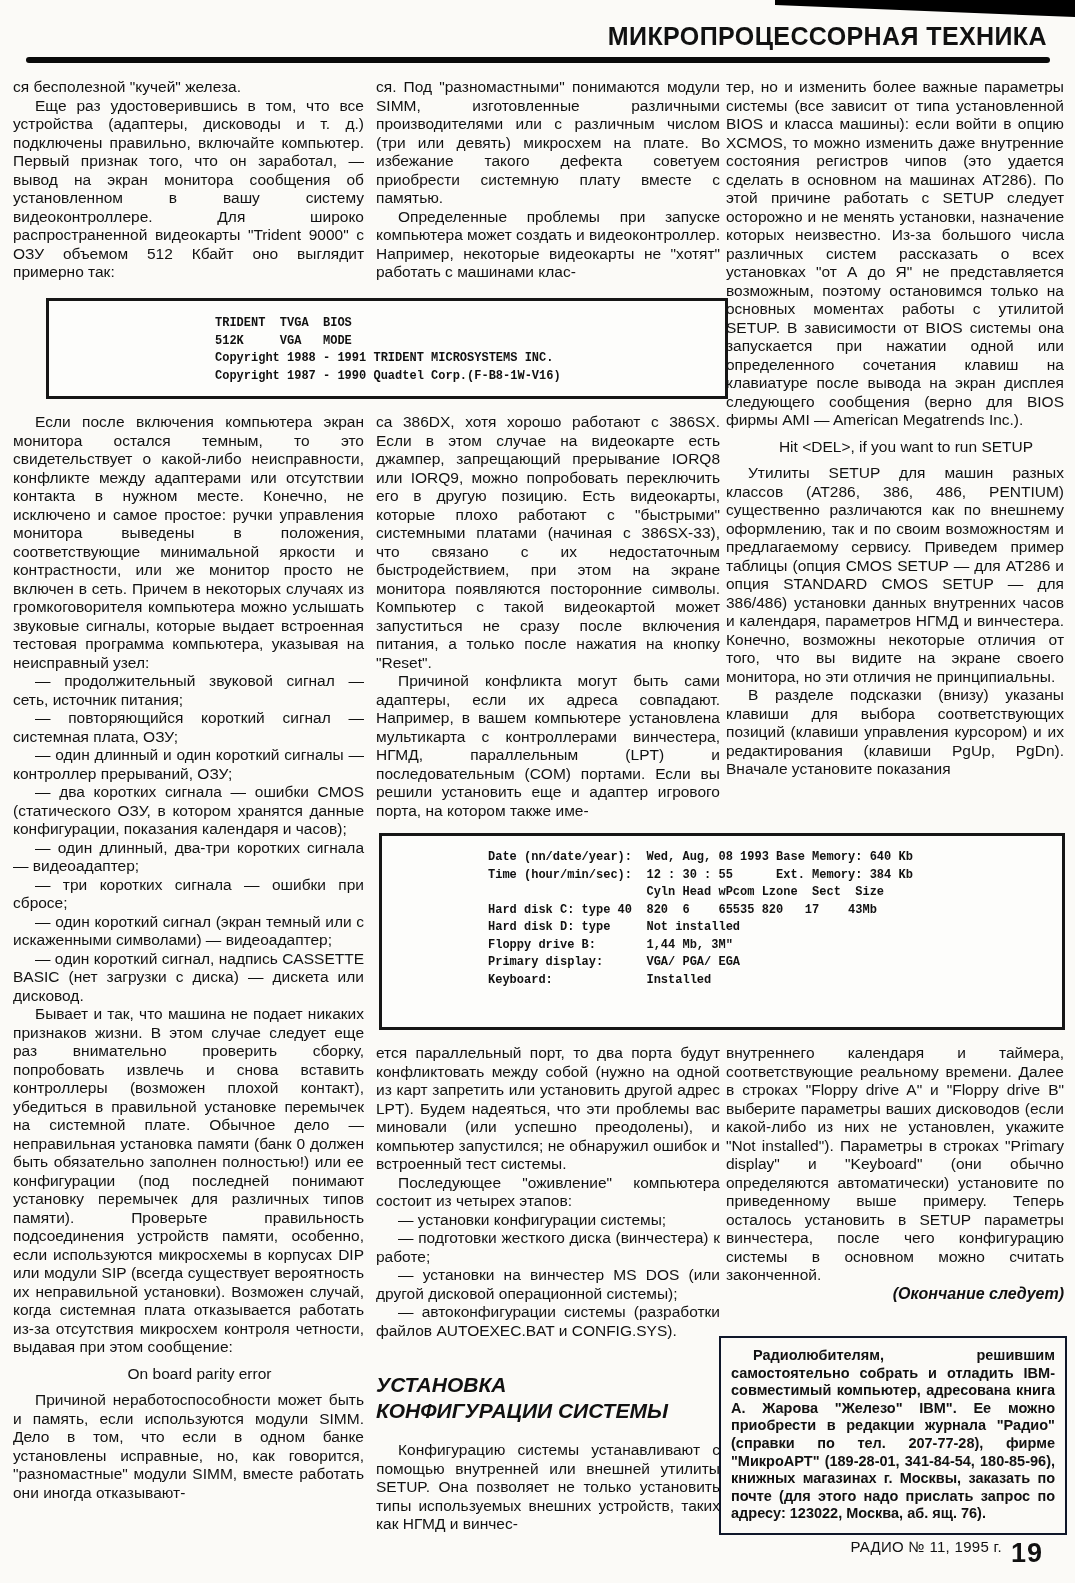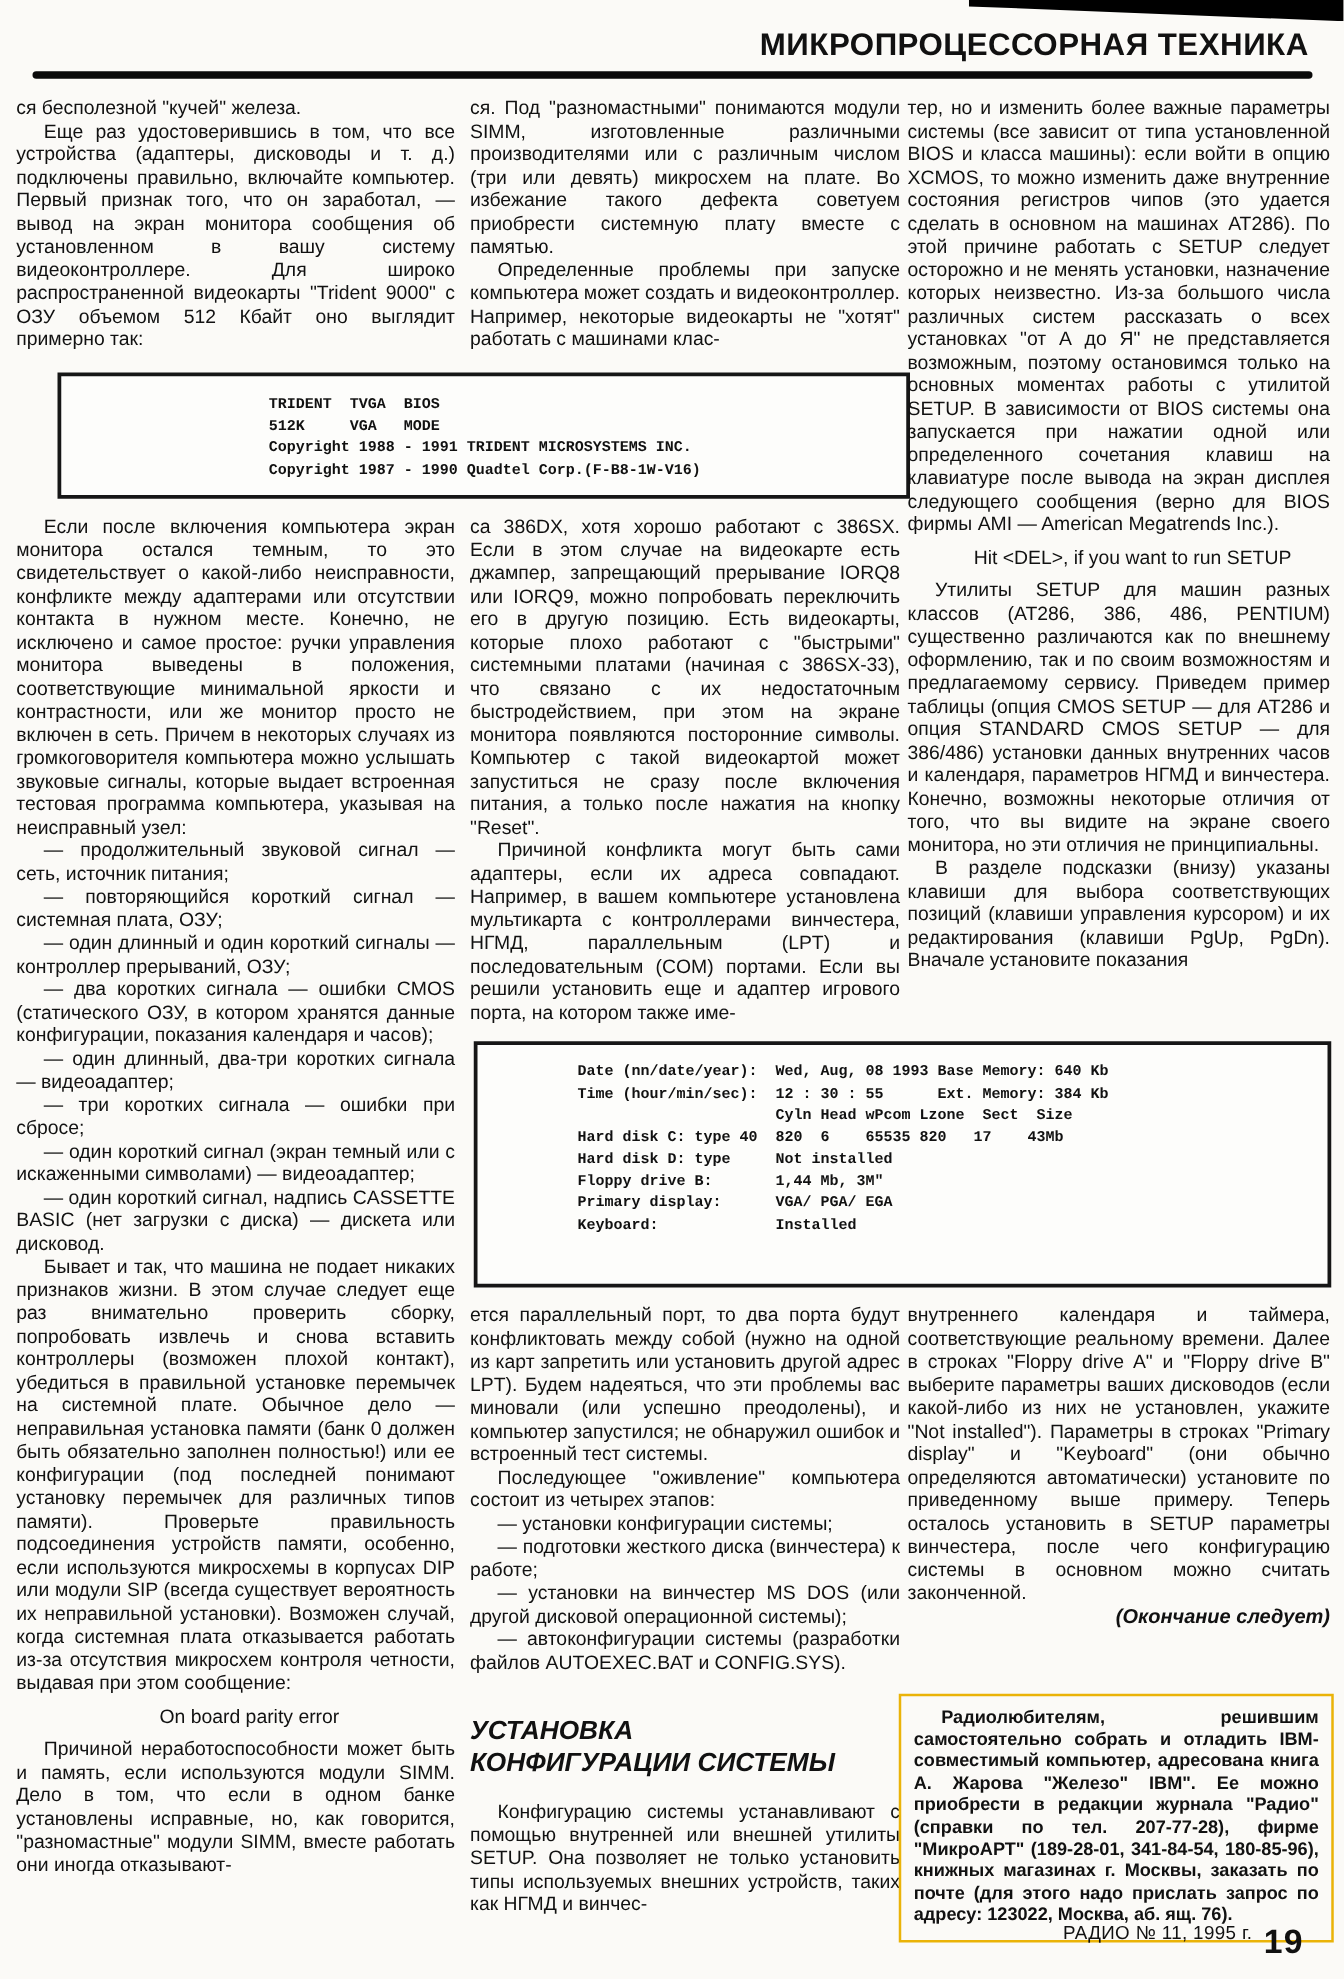--- a/index.html
+++ b/index.html
@@ -15,28 +15,28 @@
   .header-rule{position:absolute;left:26px;top:57px;width:1024px;height:6px;background:#0a0a0a;
     border-radius:3px/50%;}
   .seg{position:absolute;text-align:justify;font-size:15.5px;line-height:18.5px;}
   .seg p{margin:0;text-indent:22px;}
   .seg p.noind{text-indent:0;}
   .seg p.iso{margin:8px 0 8px 0;text-align:center;}
   .codebox{position:absolute;box-sizing:border-box;border:3px solid #161616;background:#fdfdfb;
     font-family:"Liberation Mono","DejaVu Sans Mono",monospace;font-weight:bold;font-size:12px;}
   .codebox .cl{white-space:pre;line-height:17.5px;}
   #bios-box-1{left:0;top:298px;width:682px;height:101px;padding:14px 6px 6px 166px;margin-left:46px;}
-  #bios-box-2{left:379px;top:833px;width:686px;height:197px;padding:13px 6px 6px 80px;}
+  #bios-box-2{left:379px;top:833px;width:686px;height:197px;padding:13px 6px 6px 106px;}
   .subheading{position:absolute;left:376px;top:1372px;width:344px;
     font-size:21px;line-height:26px;font-weight:bold;font-style:italic;}
   .ending-note{margin-top:20px;text-align:right;font-weight:bold;font-style:italic;
     font-size:16px;text-indent:0;}
   .ad-box{position:absolute;left:719px;top:1336px;width:348px;box-sizing:border-box;
-    border:2px solid #eab308;padding:9px 10px 10px 10px;font-weight:bold;font-size:14.5px;
-    line-height:17.6px;text-align:justify;min-height:176px;margin-top:19px;}
+    border:2px solid #0f172a;padding:9px 10px 10px 10px;font-weight:bold;font-size:14.5px;
+    line-height:17.6px;text-align:justify;min-height:176px;}
   .ad-box p{margin:0;text-indent:22px;}
   .footer{position:absolute;right:32px;top:1538px;display:flex;align-items:flex-start;}
   .footer .journal{font-size:15px;letter-spacing:.3px;}
   .footer .pagenum{font-size:27px;font-weight:bold;margin-left:9px;letter-spacing:1px;}
   
   #c1a{left:13px;top:78px;width:351px;}
   #c1b{left:13px;top:413px;width:351px;}
   #c2a{left:376px;top:78px;width:344px;}
   #c2b{left:376px;top:413px;width:344px;}
   #c2c{left:376px;top:1044px;width:344px;}

